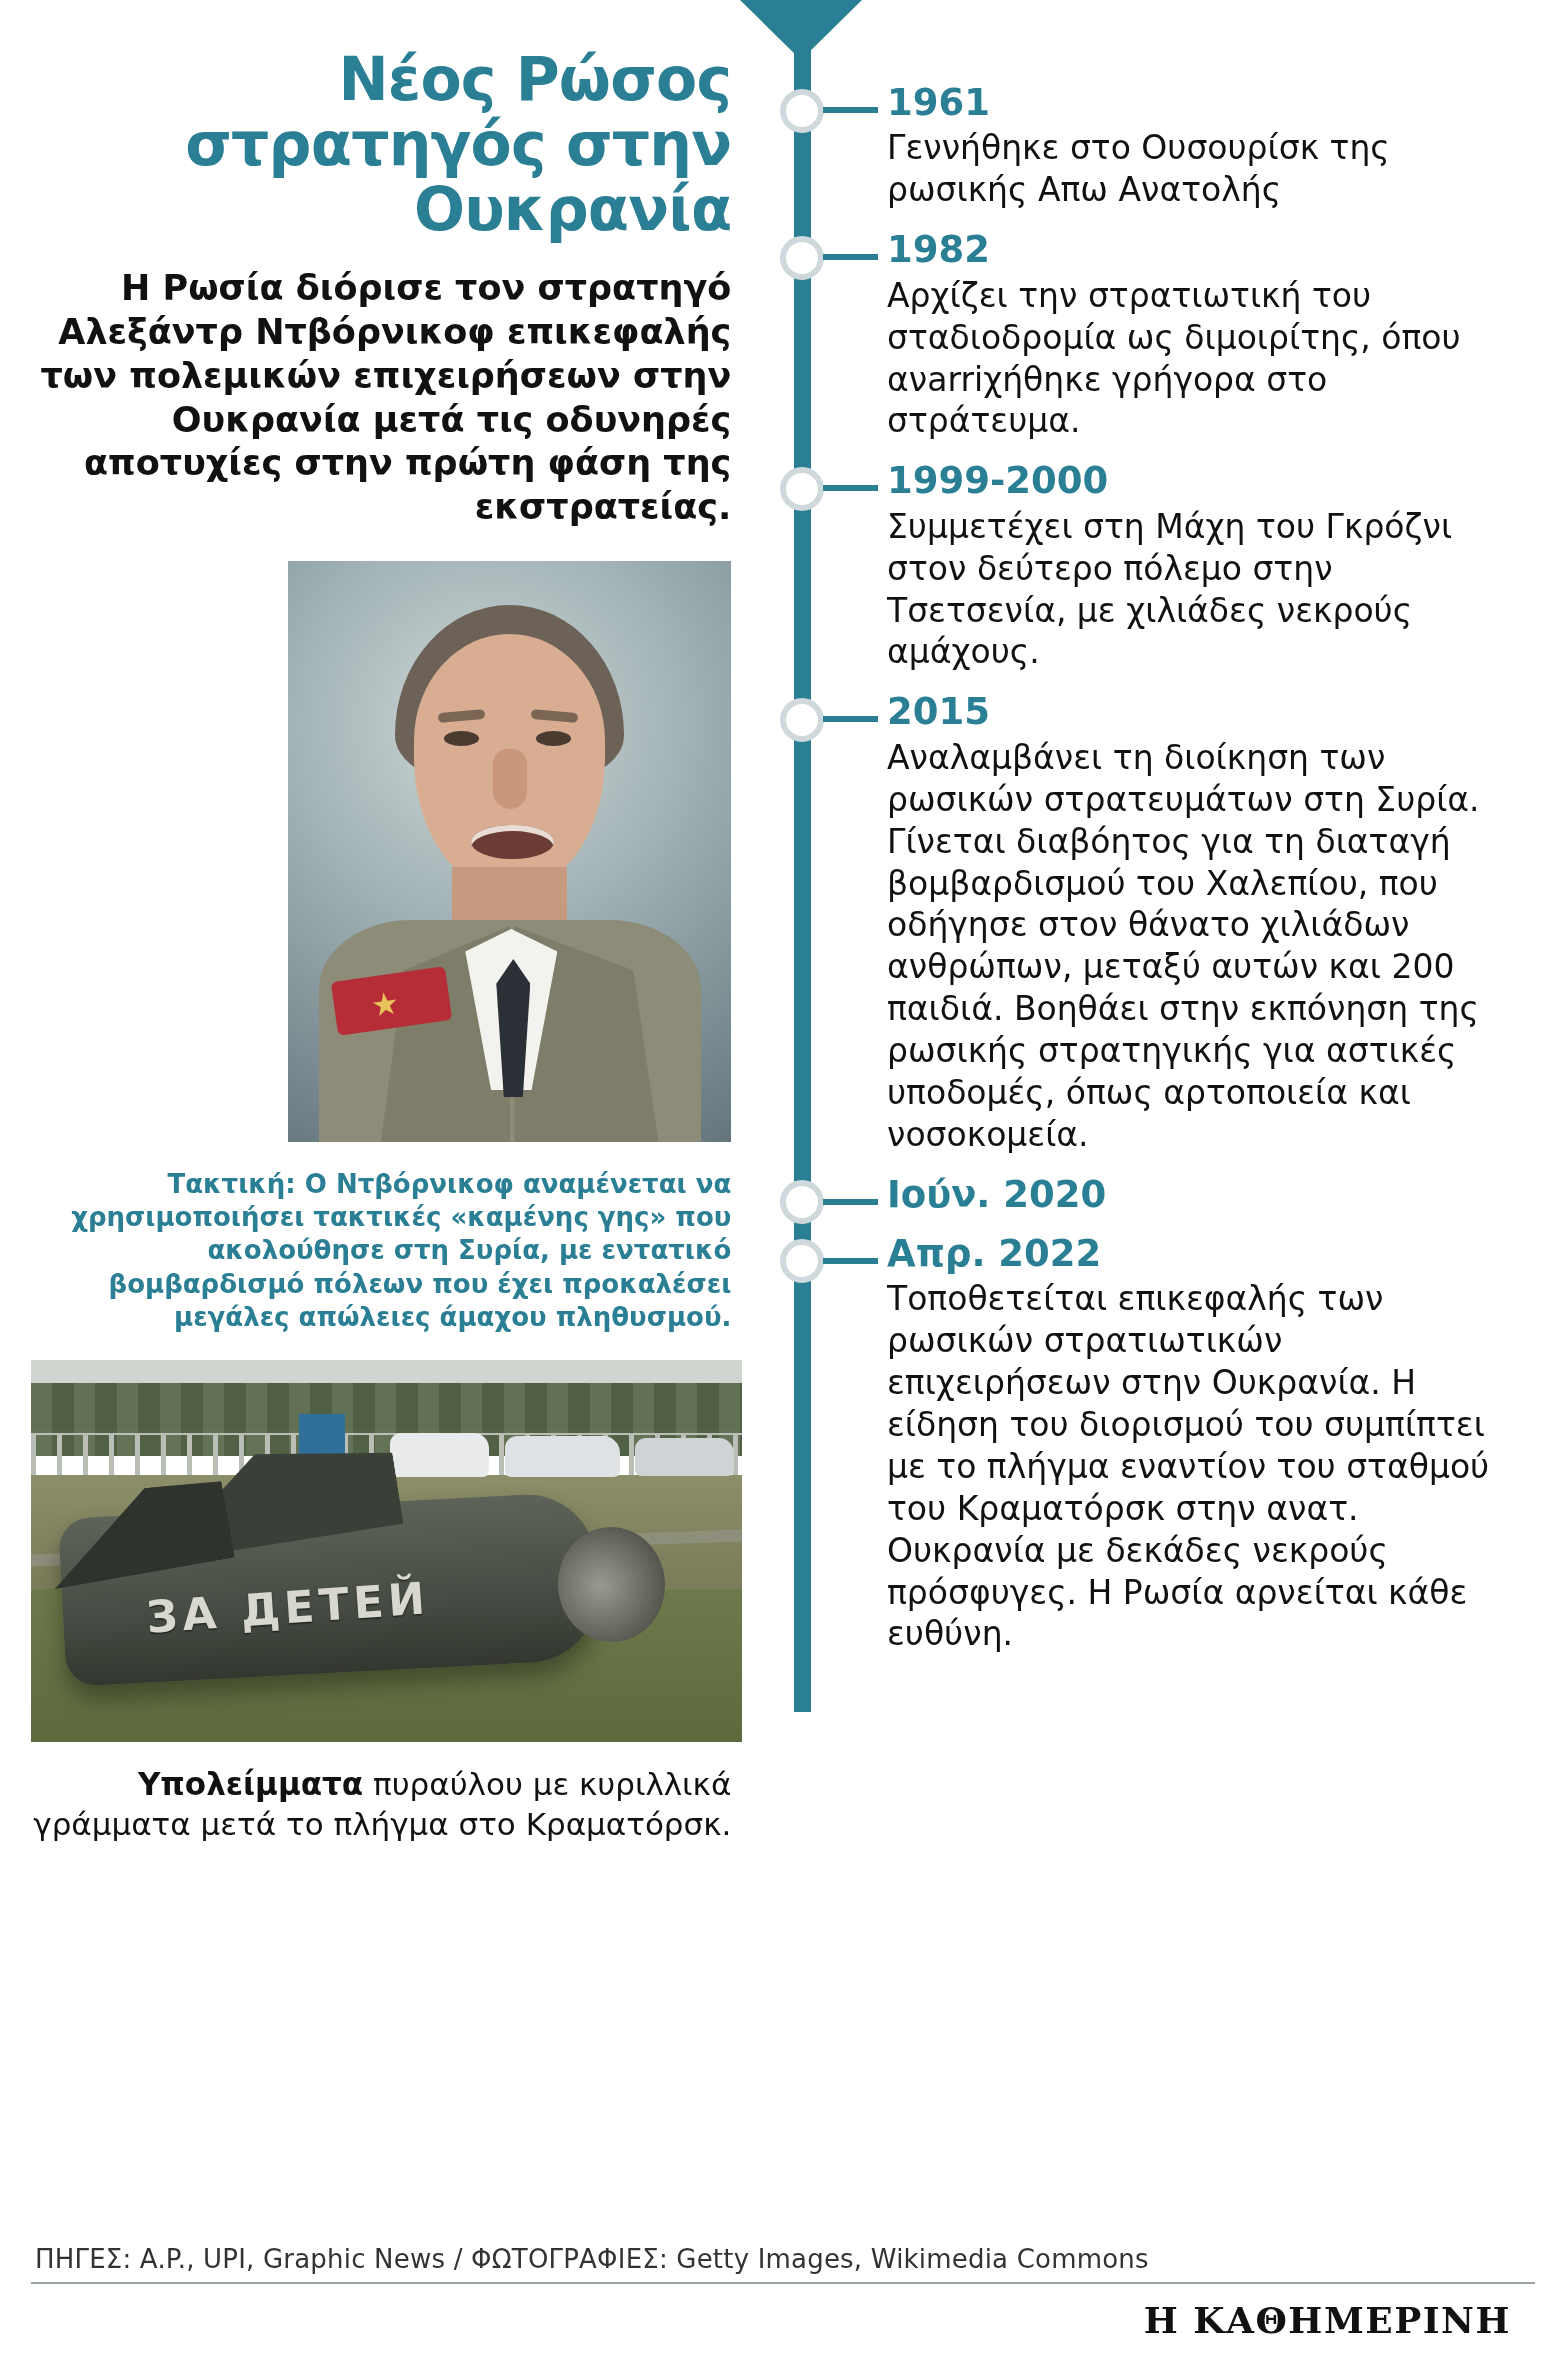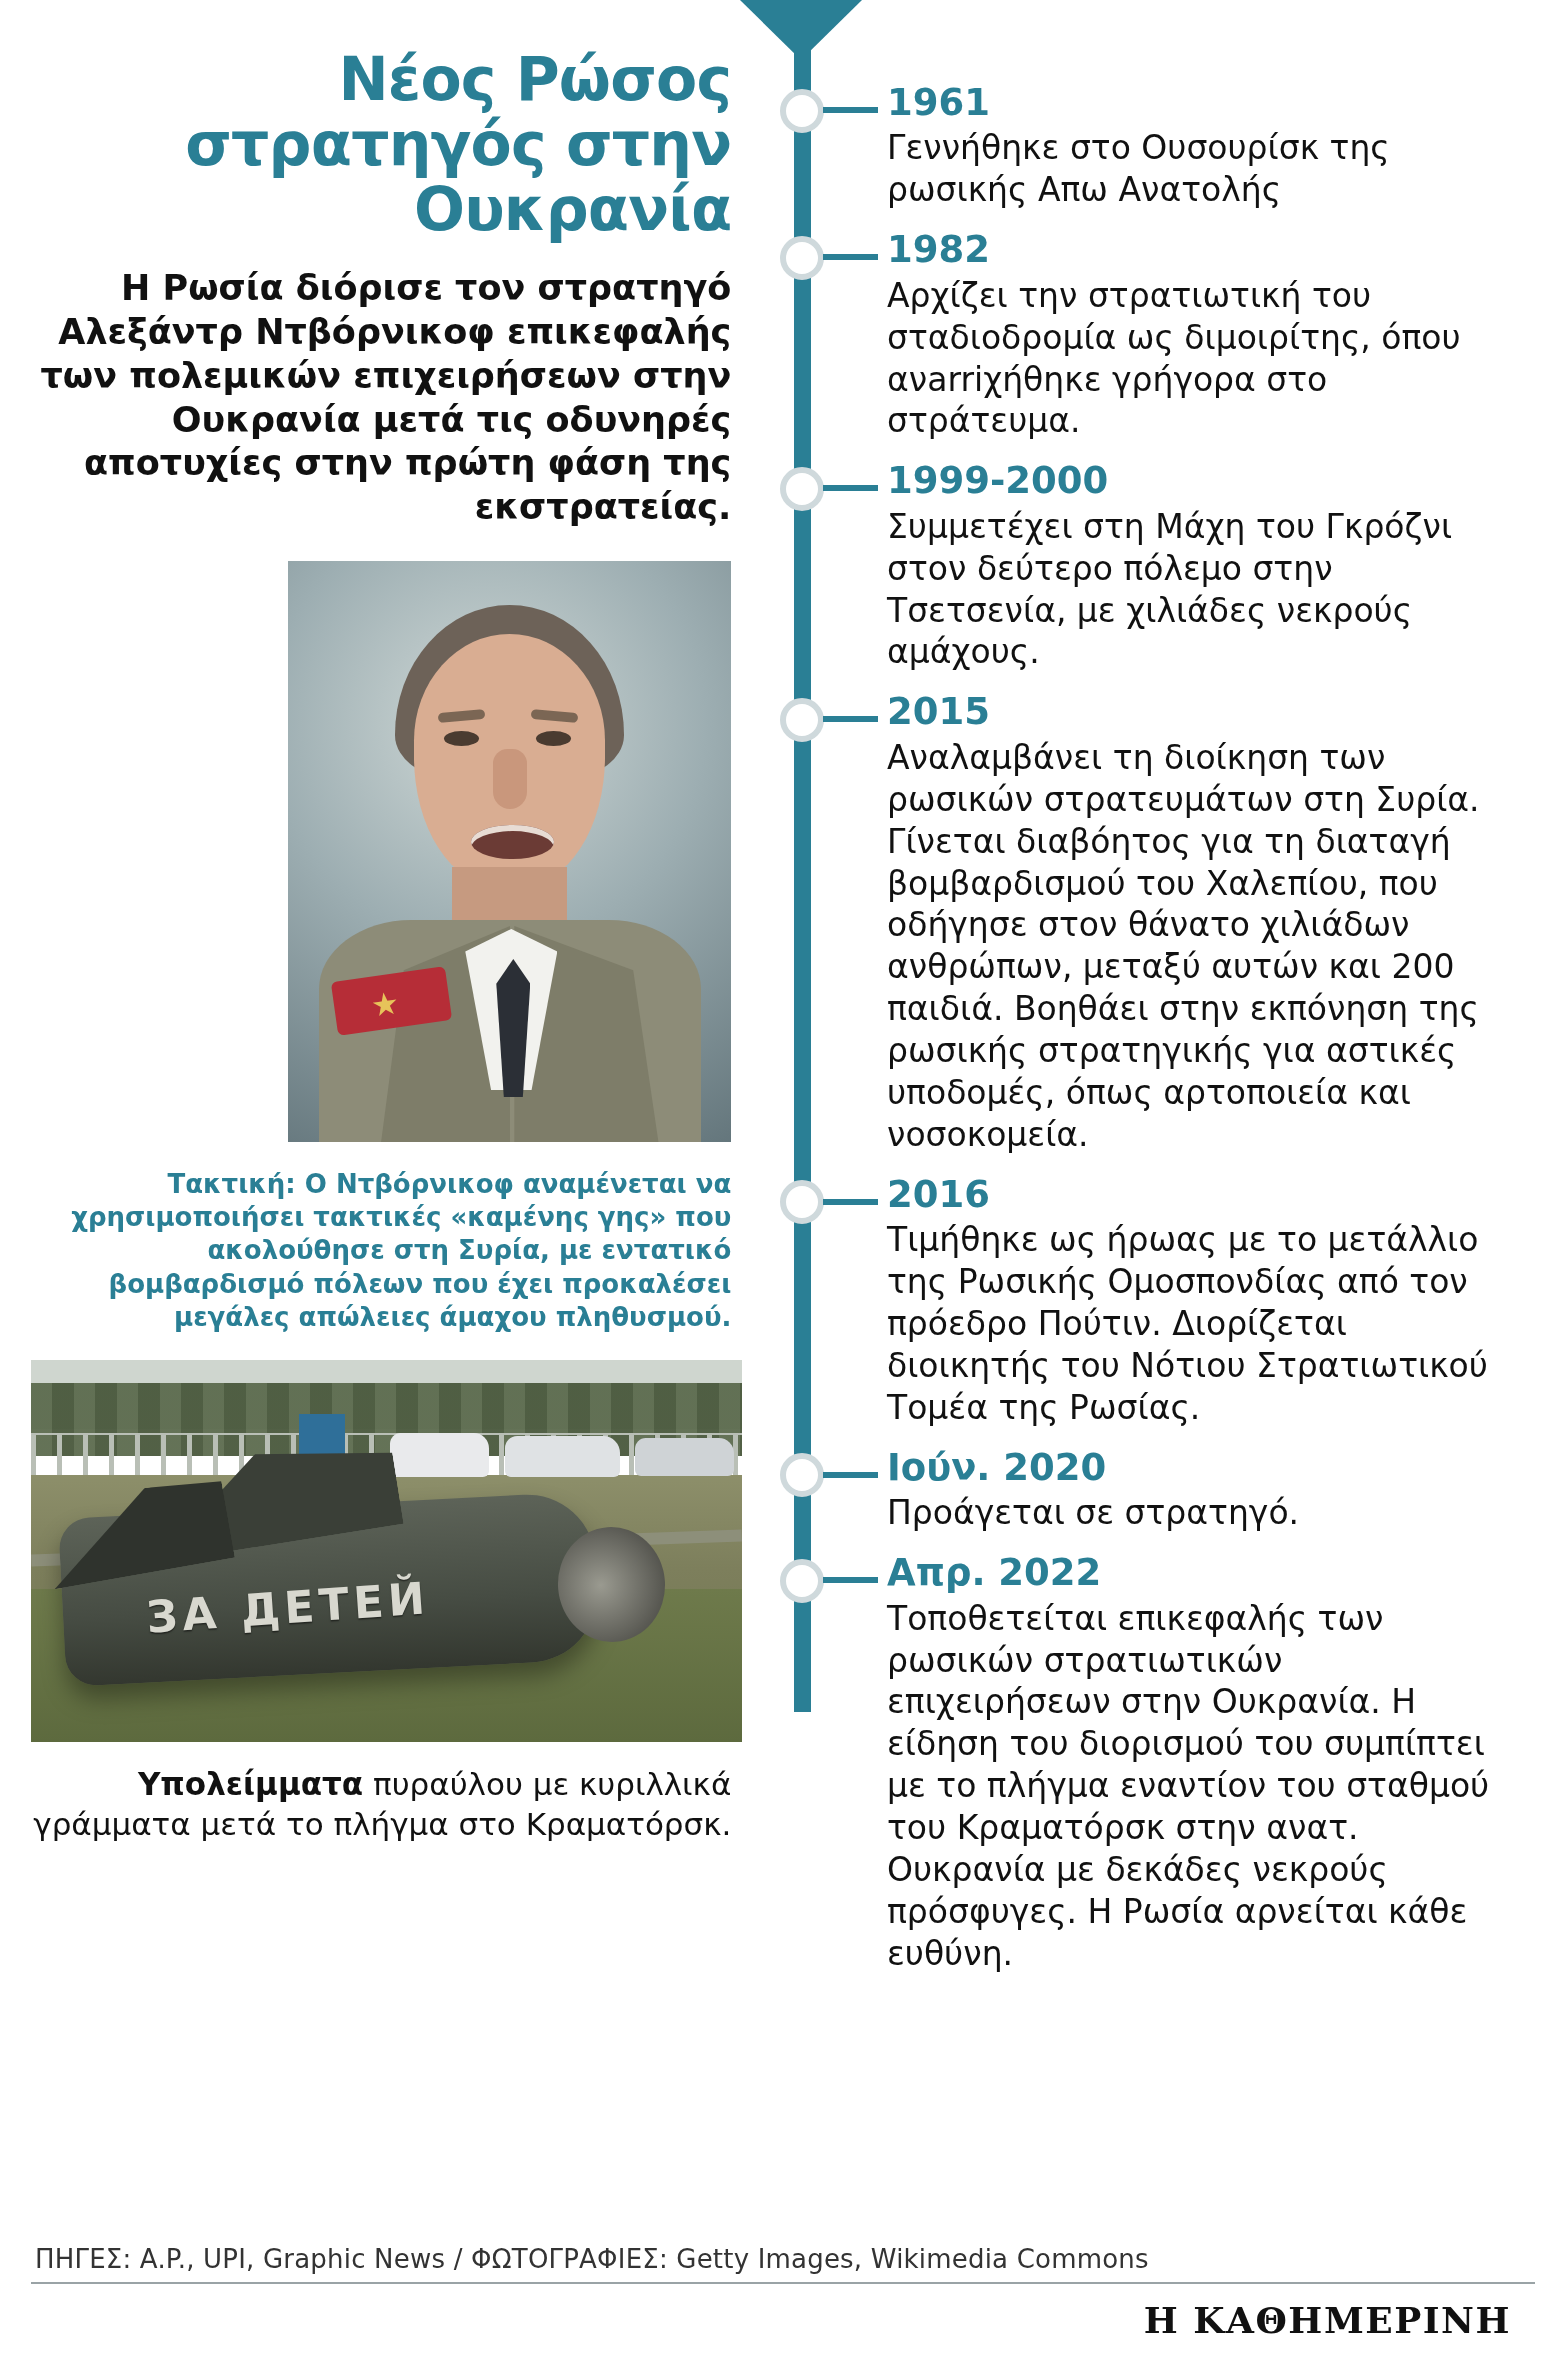--- a/index.html
+++ b/index.html
@@ -379,30 +379,24 @@
       <div class="ev-year">1999-2000</div>
       <div class="ev-text">Συμμετέχει στη Μάχη του Γκρόζνι στον δεύτερο πόλεμο στην Τσετσενία, με χιλιάδες νεκρούς αμάχους.</div>
     </div>
 
     <div class="event">
       <div class="bullet"></div>
       <div class="ev-year">2015</div>
       <div class="ev-text">Αναλαμβάνει τη διοίκηση των ρωσικών στρατευμάτων στη Συρία. Γίνεται διαβόητος για τη διαταγή βομβαρδισμού του Χαλεπίου, που οδήγησε στον θάνατο χιλιάδων ανθρώπων, μεταξύ αυτών και 200 παιδιά. Βοηθάει στην εκπόνηση της ρωσικής στρατηγικής για αστικές υποδομές, όπως αρτοποιεία και νοσοκομεία.</div>
     </div>
 
-    <div class="event">
-      <div class="bullet"></div>
-      <div class="ev-year">2016</div>
-      <div class="ev-text">Τιμήθηκε ως ήρωας με το μετάλλιο της Ρωσικής Ομοσπονδίας από τον πρόεδρο Πούτιν. Διορίζεται διοικητής του Νότιου Στρατιωτικού Τομέα της Ρωσίας.</div>
-    </div>
 
     <div class="event">
       <div class="bullet"></div>
       <div class="ev-year">Ιούν. 2020</div>
-      <div class="ev-text">Προάγεται σε στρατηγό.</div>
     </div>
 
     <div class="event">
       <div class="bullet"></div>
       <div class="ev-year">Απρ. 2022</div>
       <div class="ev-text">Τοποθετείται επικεφαλής των ρωσικών στρατιωτικών επιχειρήσεων στην Ουκρανία. Η είδηση του διορισμού του συμπίπτει με το πλήγμα εναντίον του σταθμού του Κραματόρσκ στην ανατ. Ουκρανία με δεκάδες νεκρούς πρόσφυγες. Η Ρωσία αρνείται κάθε ευθύνη.</div>
     </div>
 
   </div>
 

